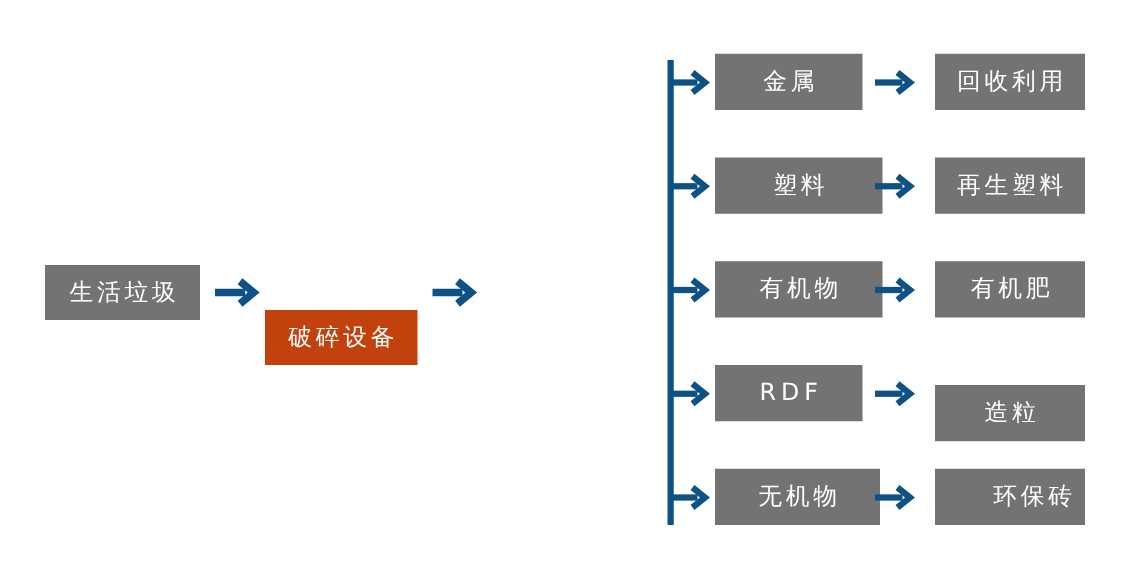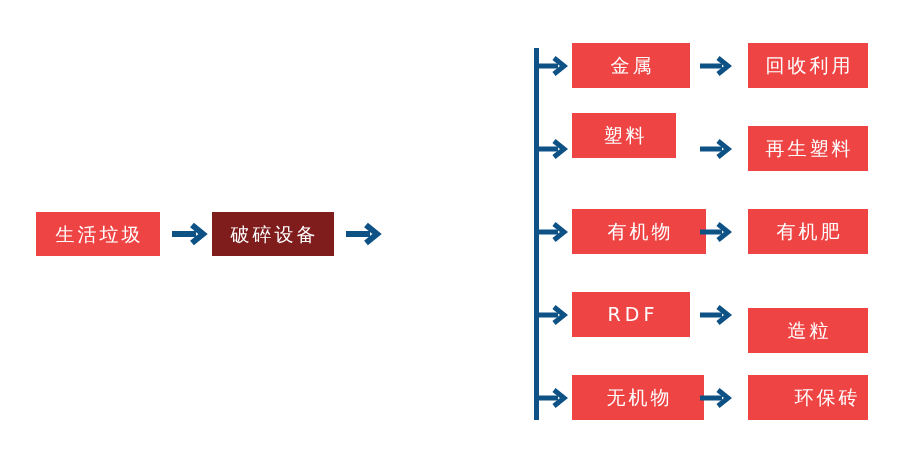--- a/index.html
+++ b/index.html
@@ -27,25 +27,26 @@
     align-items: center;
     justify-content: center;
     box-sizing: border-box;
     color: #ffffff;
     font-size: 19px;
     font-weight: 400;
     letter-spacing: 3px;
     text-indent: 3px;
     line-height: 1;
     white-space: nowrap;
-    background: #ef4444;
+    background: #737373;
     user-select: none;
   }
   .node.accent {
-    background: #7f1d1d;
+    background: #c2410c;
+    margin-top: 36px;
   }
   .node.latin {
     letter-spacing: 4px;
     text-indent: 4px;
     font-size: 19px;
   }
 
   
   .arrow {
     position: absolute;
@@ -110,21 +111,21 @@
   <div class="node" style="left:748px; top:43px; width:120px; height:45px;">
     <span>回收利用</span>
   </div>
 
   <span class="arrow" style="left:538px; top:138px; width:30px; height:22px;">
     <svg width="30" height="22" viewBox="0 0 30 22" aria-hidden="true">
       <path d="M0 11 H20" stroke="#0d5185" stroke-width="5" fill="none"></path>
       <path d="M16 3 L26 11 L16 19" stroke="#0d5185" stroke-width="5" fill="none" stroke-linecap="butt" stroke-linejoin="miter"></path>
     </svg>
   </span>
-  <div class="node" style="left:572px; top:113px; width:104px; height:45px;justify-content:center;">
+  <div class="node" style="left:572px; top:126px; width:134px; height:45px;justify-content:center;">
     <span>塑料</span>
   </div>
   <span class="arrow" style="left:700px; top:138px; width:32px; height:22px;">
     <svg width="32" height="22" viewBox="0 0 32 22" aria-hidden="true">
       <path d="M0 11 H22" stroke="#0d5185" stroke-width="5" fill="none"></path>
       <path d="M18 3 L28 11 L18 19" stroke="#0d5185" stroke-width="5" fill="none" stroke-linecap="butt" stroke-linejoin="miter"></path>
     </svg>
   </span>
   <div class="node" style="left:748px; top:126px; width:120px; height:45px;">
     <span>再生塑料</span>

